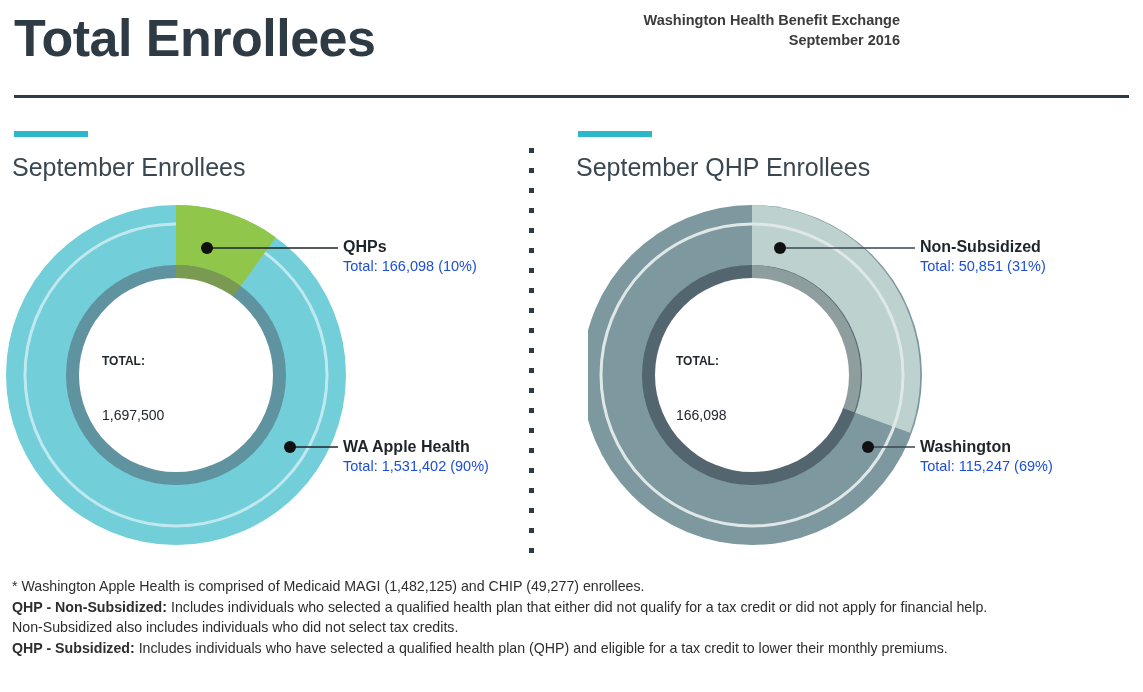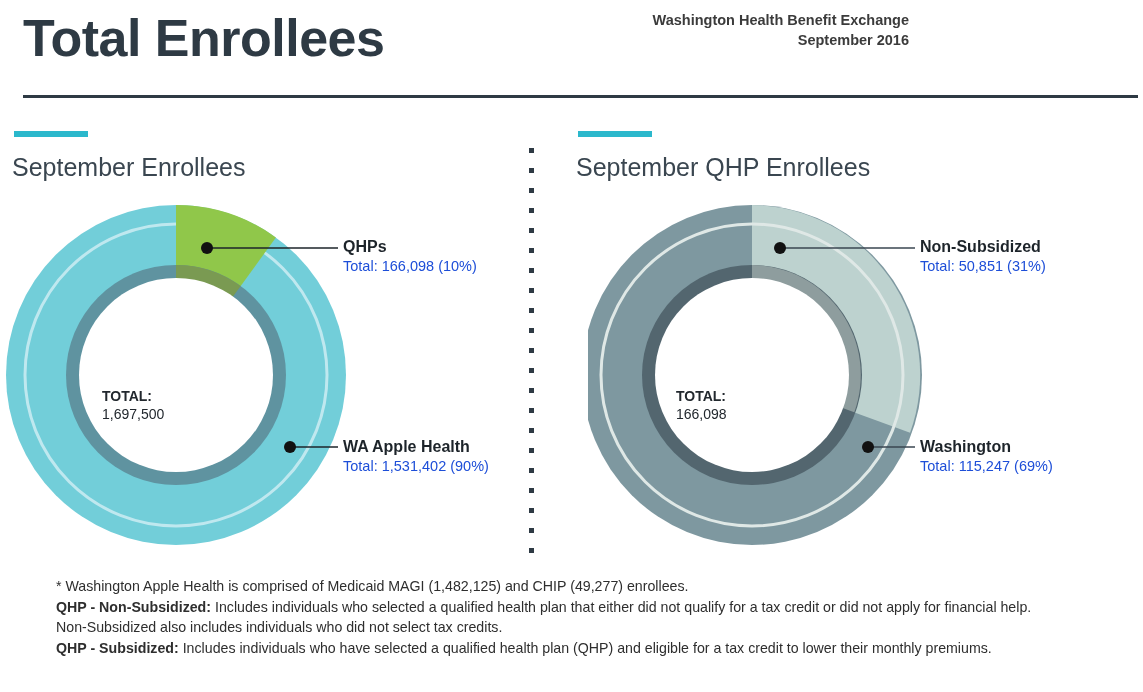--- a/index.html
+++ b/index.html
@@ -17,21 +17,21 @@
     position: relative;
     width: 1143px;
     height: 692px;
     overflow: hidden;
     background: #ffffff;
   }
 
   
   #header {
     position: absolute;
-    left: 9px; top: 0;
+    left: 0; top: 0;
     width: 914px;
     height: 100px;
   }
   #page-title {
     position: absolute;
     left: 14px;
     top: 6px;
     font-size: 52px;
     font-weight: bold;
     letter-spacing: -0.5px;
@@ -94,31 +94,31 @@
   
   .chart-svg { position: absolute; }
   #left-chart-svg  { left: 0px;   top: 195px; }
   #right-chart-svg { left: 588px; top: 195px; }
 
   .donut-center-label {
     position: absolute;
     text-align: left;
   }
   .donut-total-word {
-    font-size: 14px;
+    font-size: 12px;
     font-weight: bold;
     color: #22282e;
     line-height: 18px;
-    margin-top: 35px;
   }
   .donut-total-value {
     font-size: 14px;
     font-weight: normal;
     color: #22282e;
     line-height: 19px;
+    margin-top: 36px;
   }
   #left-center-label  { left: 102px; top: 352px; }
   #right-center-label { left: 676px; top: 352px; }
 
   
   .callout {
     position: absolute;
     white-space: nowrap;
   }
   .callout-name {
@@ -144,21 +144,21 @@
   
   #footnotes {
     position: absolute;
     left: 12px;
     top: 576px;
     width: 1122px;
     font-size: 14.2px;
     line-height: 20.5px;
     color: #2e2e2e;
   }
-  #footnotes .fn-line { white-space: nowrap; margin-left: 44px; }
+  #footnotes .fn-line { white-space: nowrap; }
   #footnotes .fn-em { font-weight: bold; }
 </style>
 </head>
 <body>
 
 <div id="page">
 
   <div id="header">
     <div id="page-title">Total Enrollees</div>
     <div id="report-meta">

